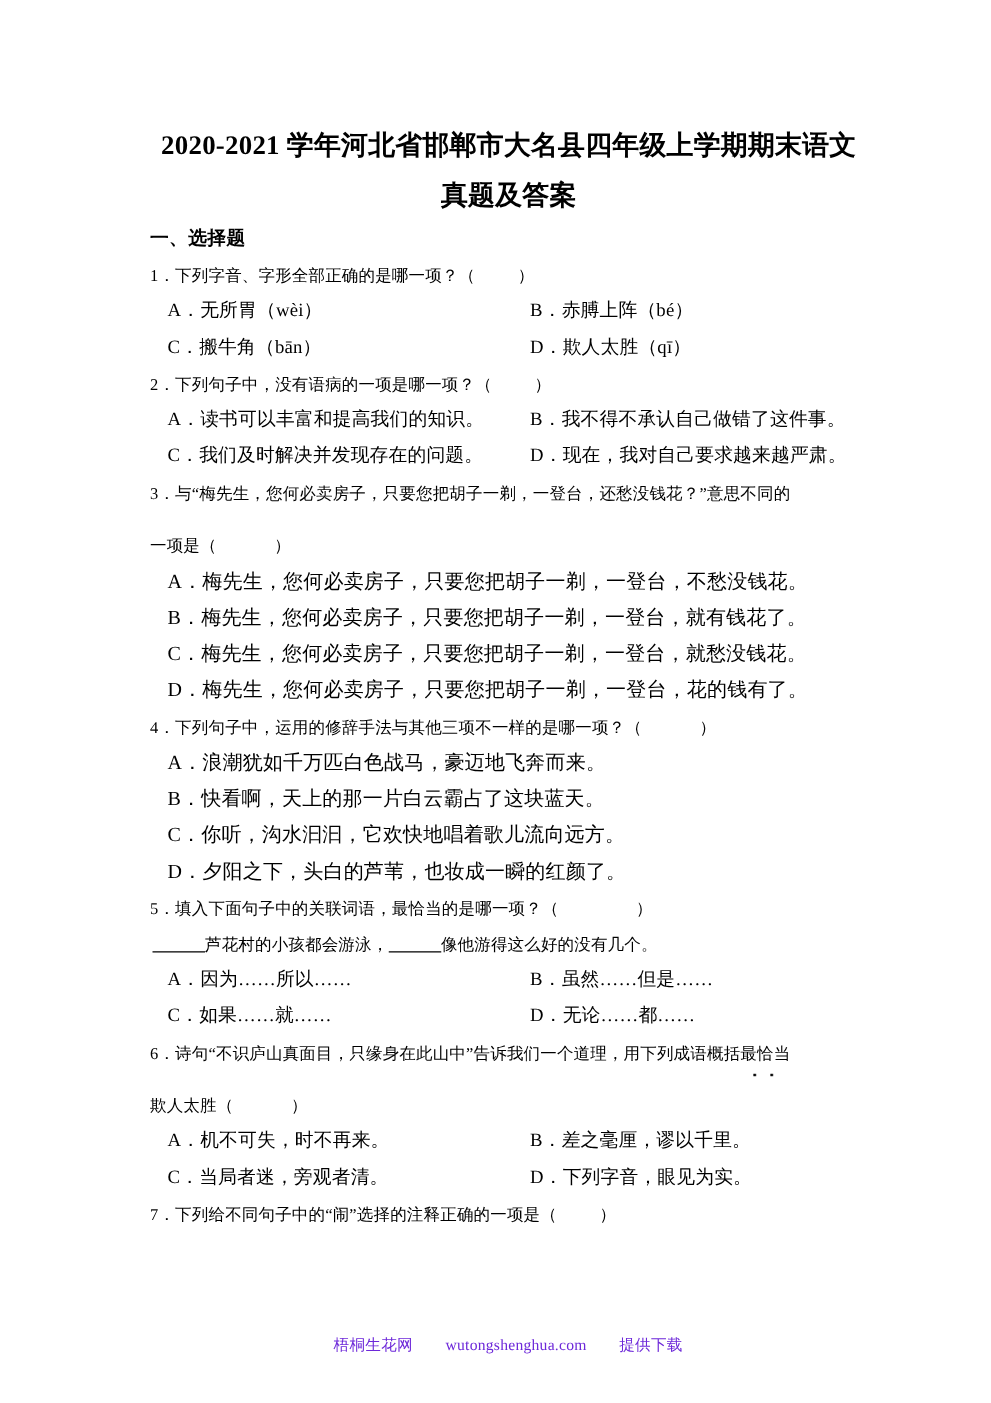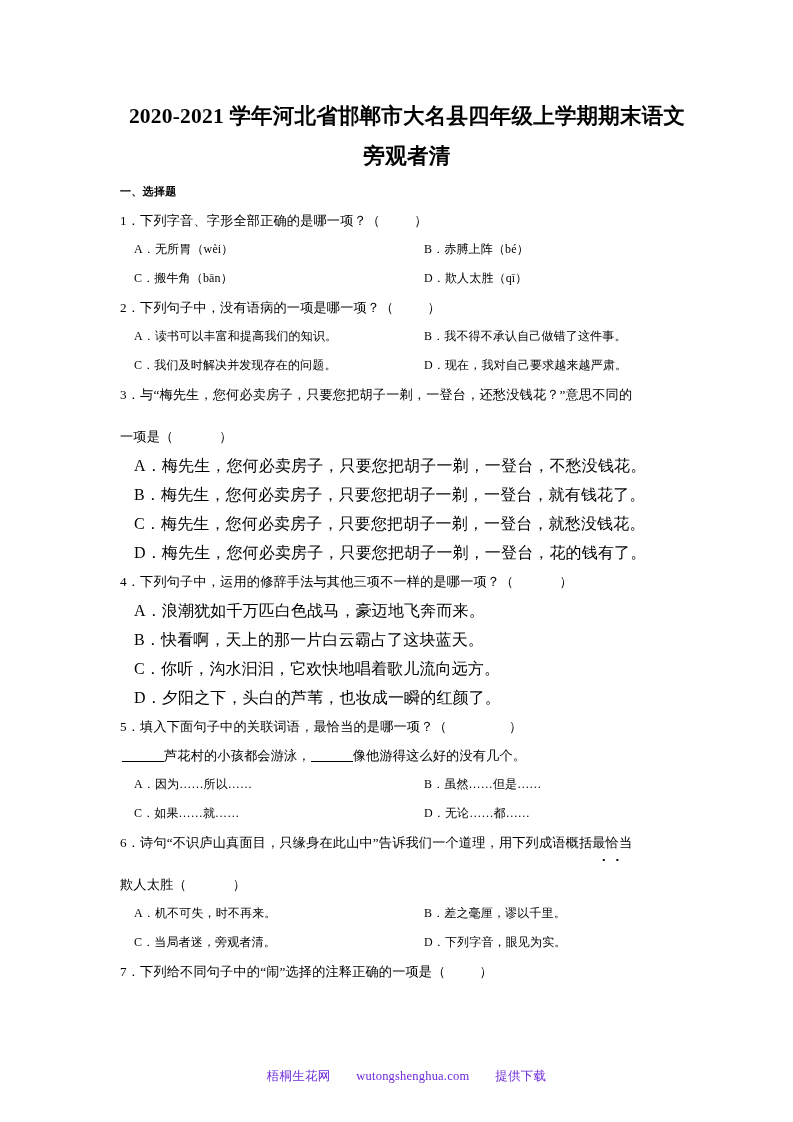--- a/index.html
+++ b/index.html
@@ -38,42 +38,42 @@
     display: block;
     white-space: nowrap;
   }
   .content {
     position: absolute;
     left: 110px;
     top: 180px;
     width: 574px;
   }
   .section-heading {
-    font-size: 11px;
+    font-size: 15px;
     font-weight: bold;
     line-height: 22px;
     margin-bottom: 4px;
     letter-spacing: 0.3px;
   }
   .q-stem {
     font-size: 13.2px;
     line-height: 29px;
     white-space: nowrap;
     letter-spacing: 0.15px;
   }
   .q-stem-cont {
     font-size: 13.2px;
     line-height: 29px;
     white-space: nowrap;
     letter-spacing: 0.15px;
     margin-top: 13px;
   }
   .opt-row {
     display: flex;
-    font-size: 12px;
+    font-size: 15px;
     line-height: 29px;
     letter-spacing: 0.15px;
   }
   .opt-row .col {
     white-space: nowrap;
   }
   .opt-row .col-a { width: 290px; flex: none; }
   .opt-row .col-b { flex: none; }
   .opt-full {
     font-size: 16px;
@@ -139,21 +139,21 @@
     font-family: "Liberation Serif", "DejaVu Serif", serif;
   }
 </style>
 </head>
 <body>
 
 <div class="page">
 
   <div class="doc-title">
     <span class="t-line">2020-2021 学年河北省邯郸市大名县四年级上学期期末语文</span>
-    <span class="t-line">旁观者清</span>
+    <span class="t-line">真题及答案</span>
   </div>
 
   <div class="content">
 
     <div class="section-heading">一、选择题</div>
 
     <div class="q-stem"><span>1．</span><span>下列字音、字形全部正确的是哪一项？</span><span>（</span><span class="paren-gap"></span><span>）</span></div>
     <div class="opt-row indent-1">
       <div class="col col-a"><span>A．</span><span>无所胃（wèi）</span></div>
       <div class="col col-b"><span>B．</span><span>赤膊上阵（bé）</span></div>

